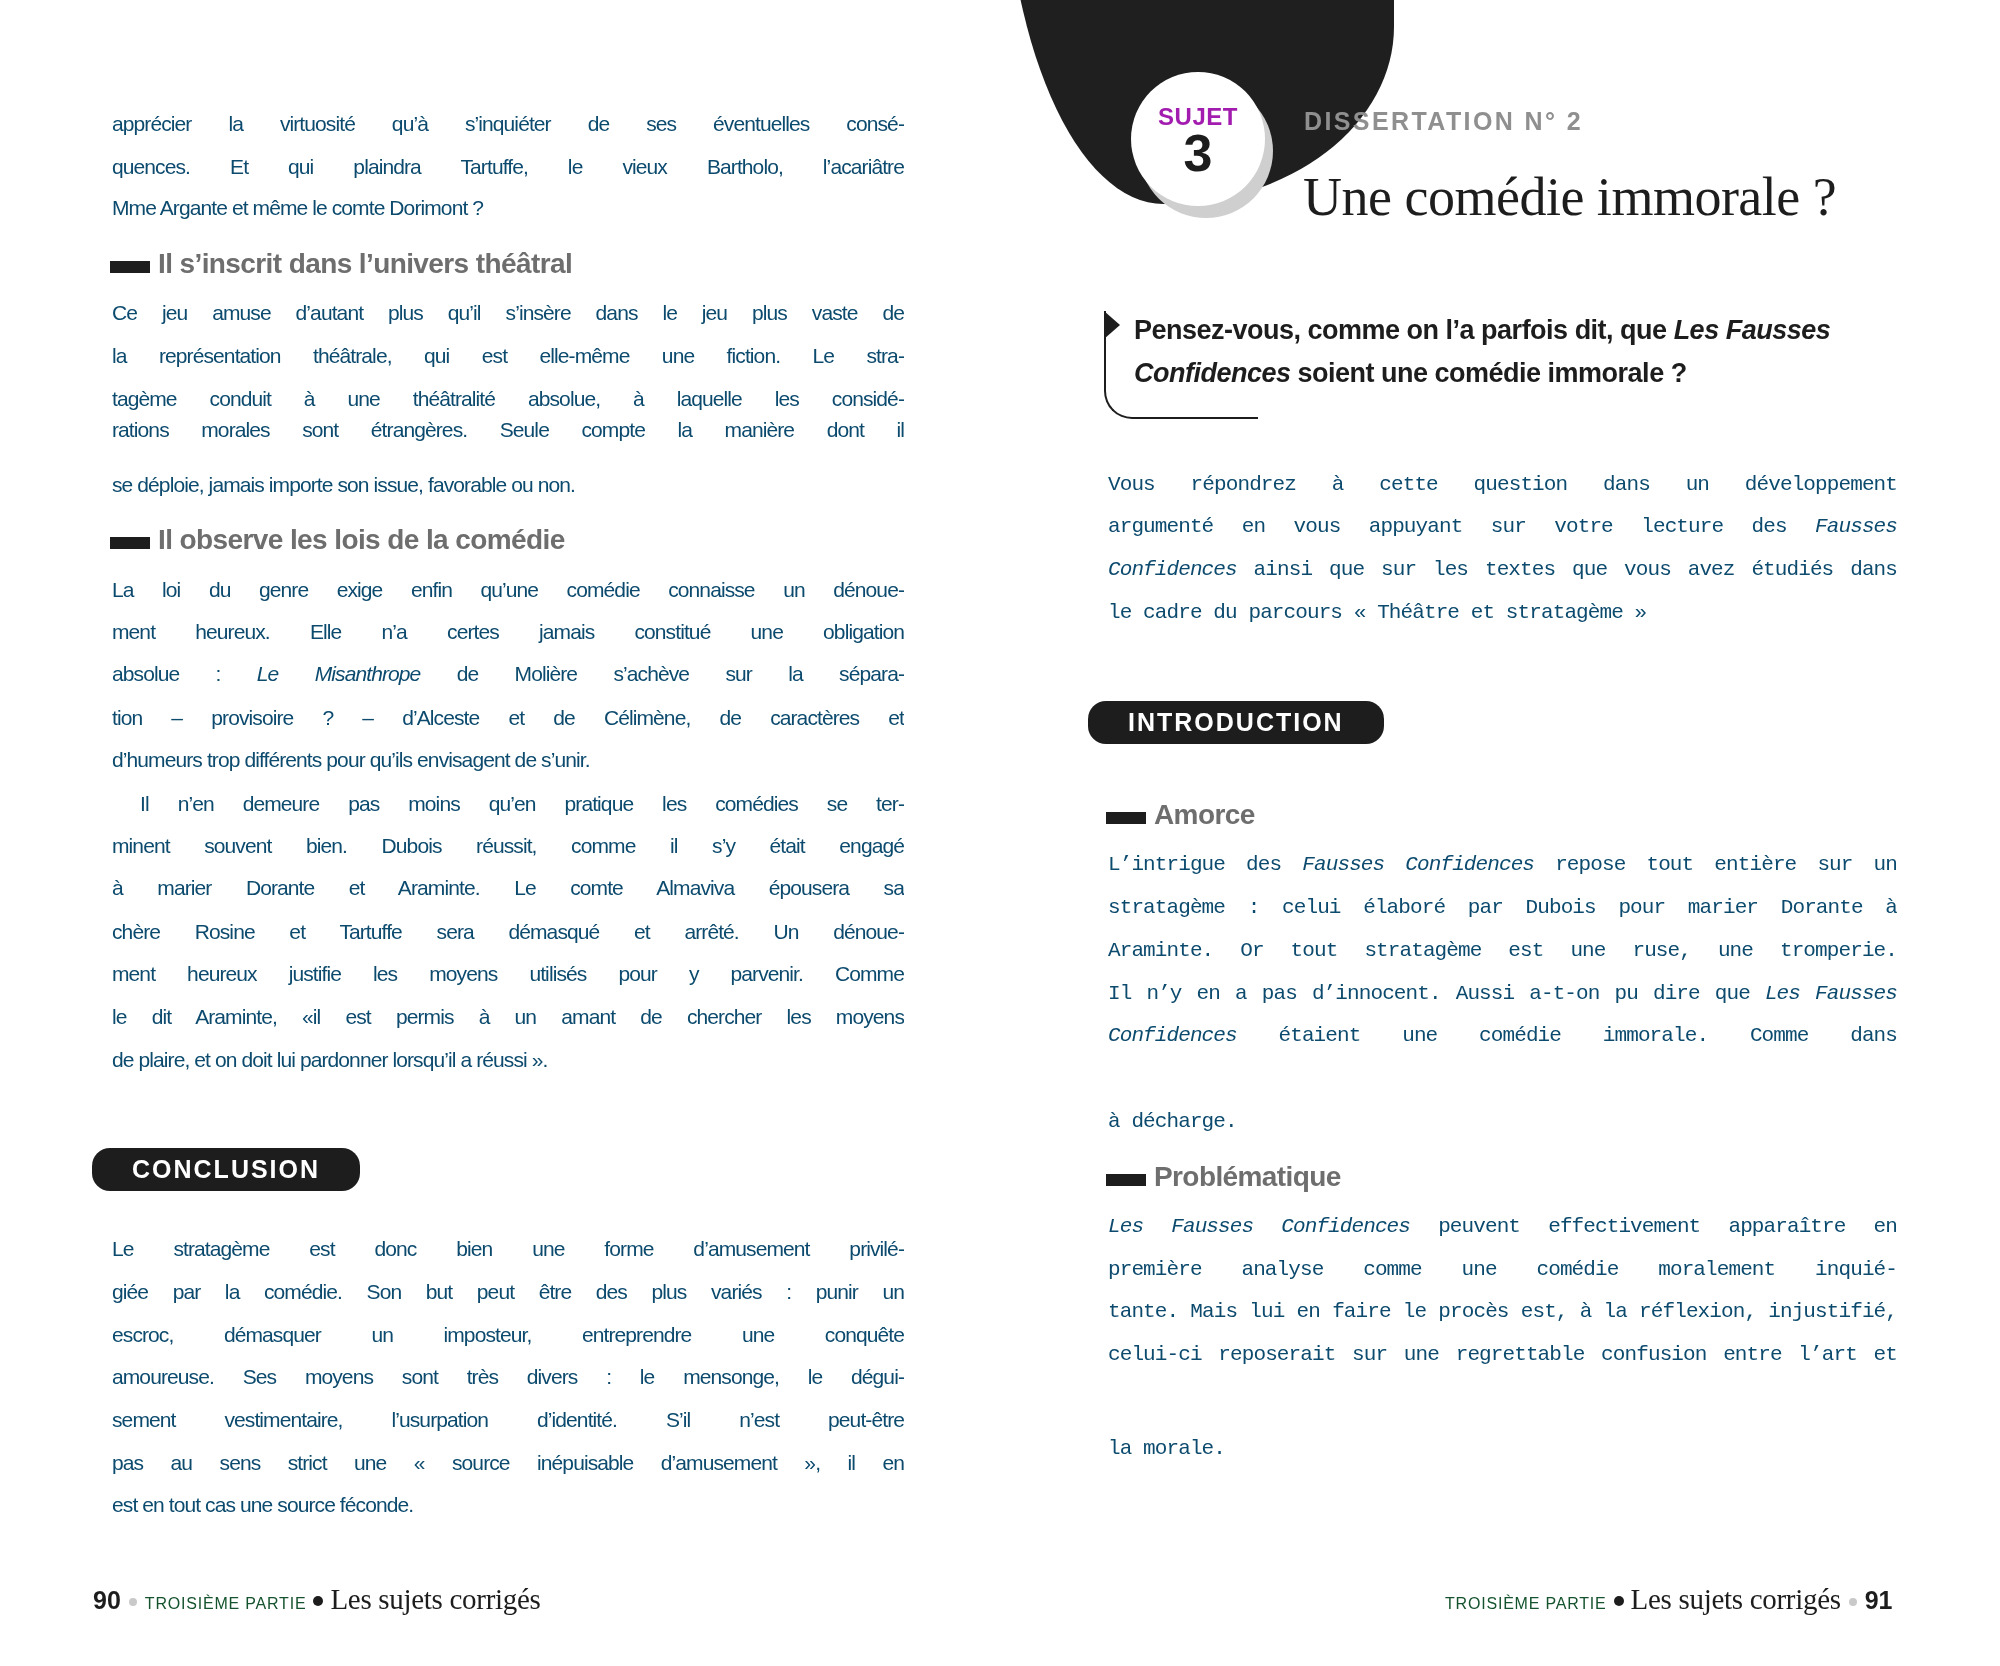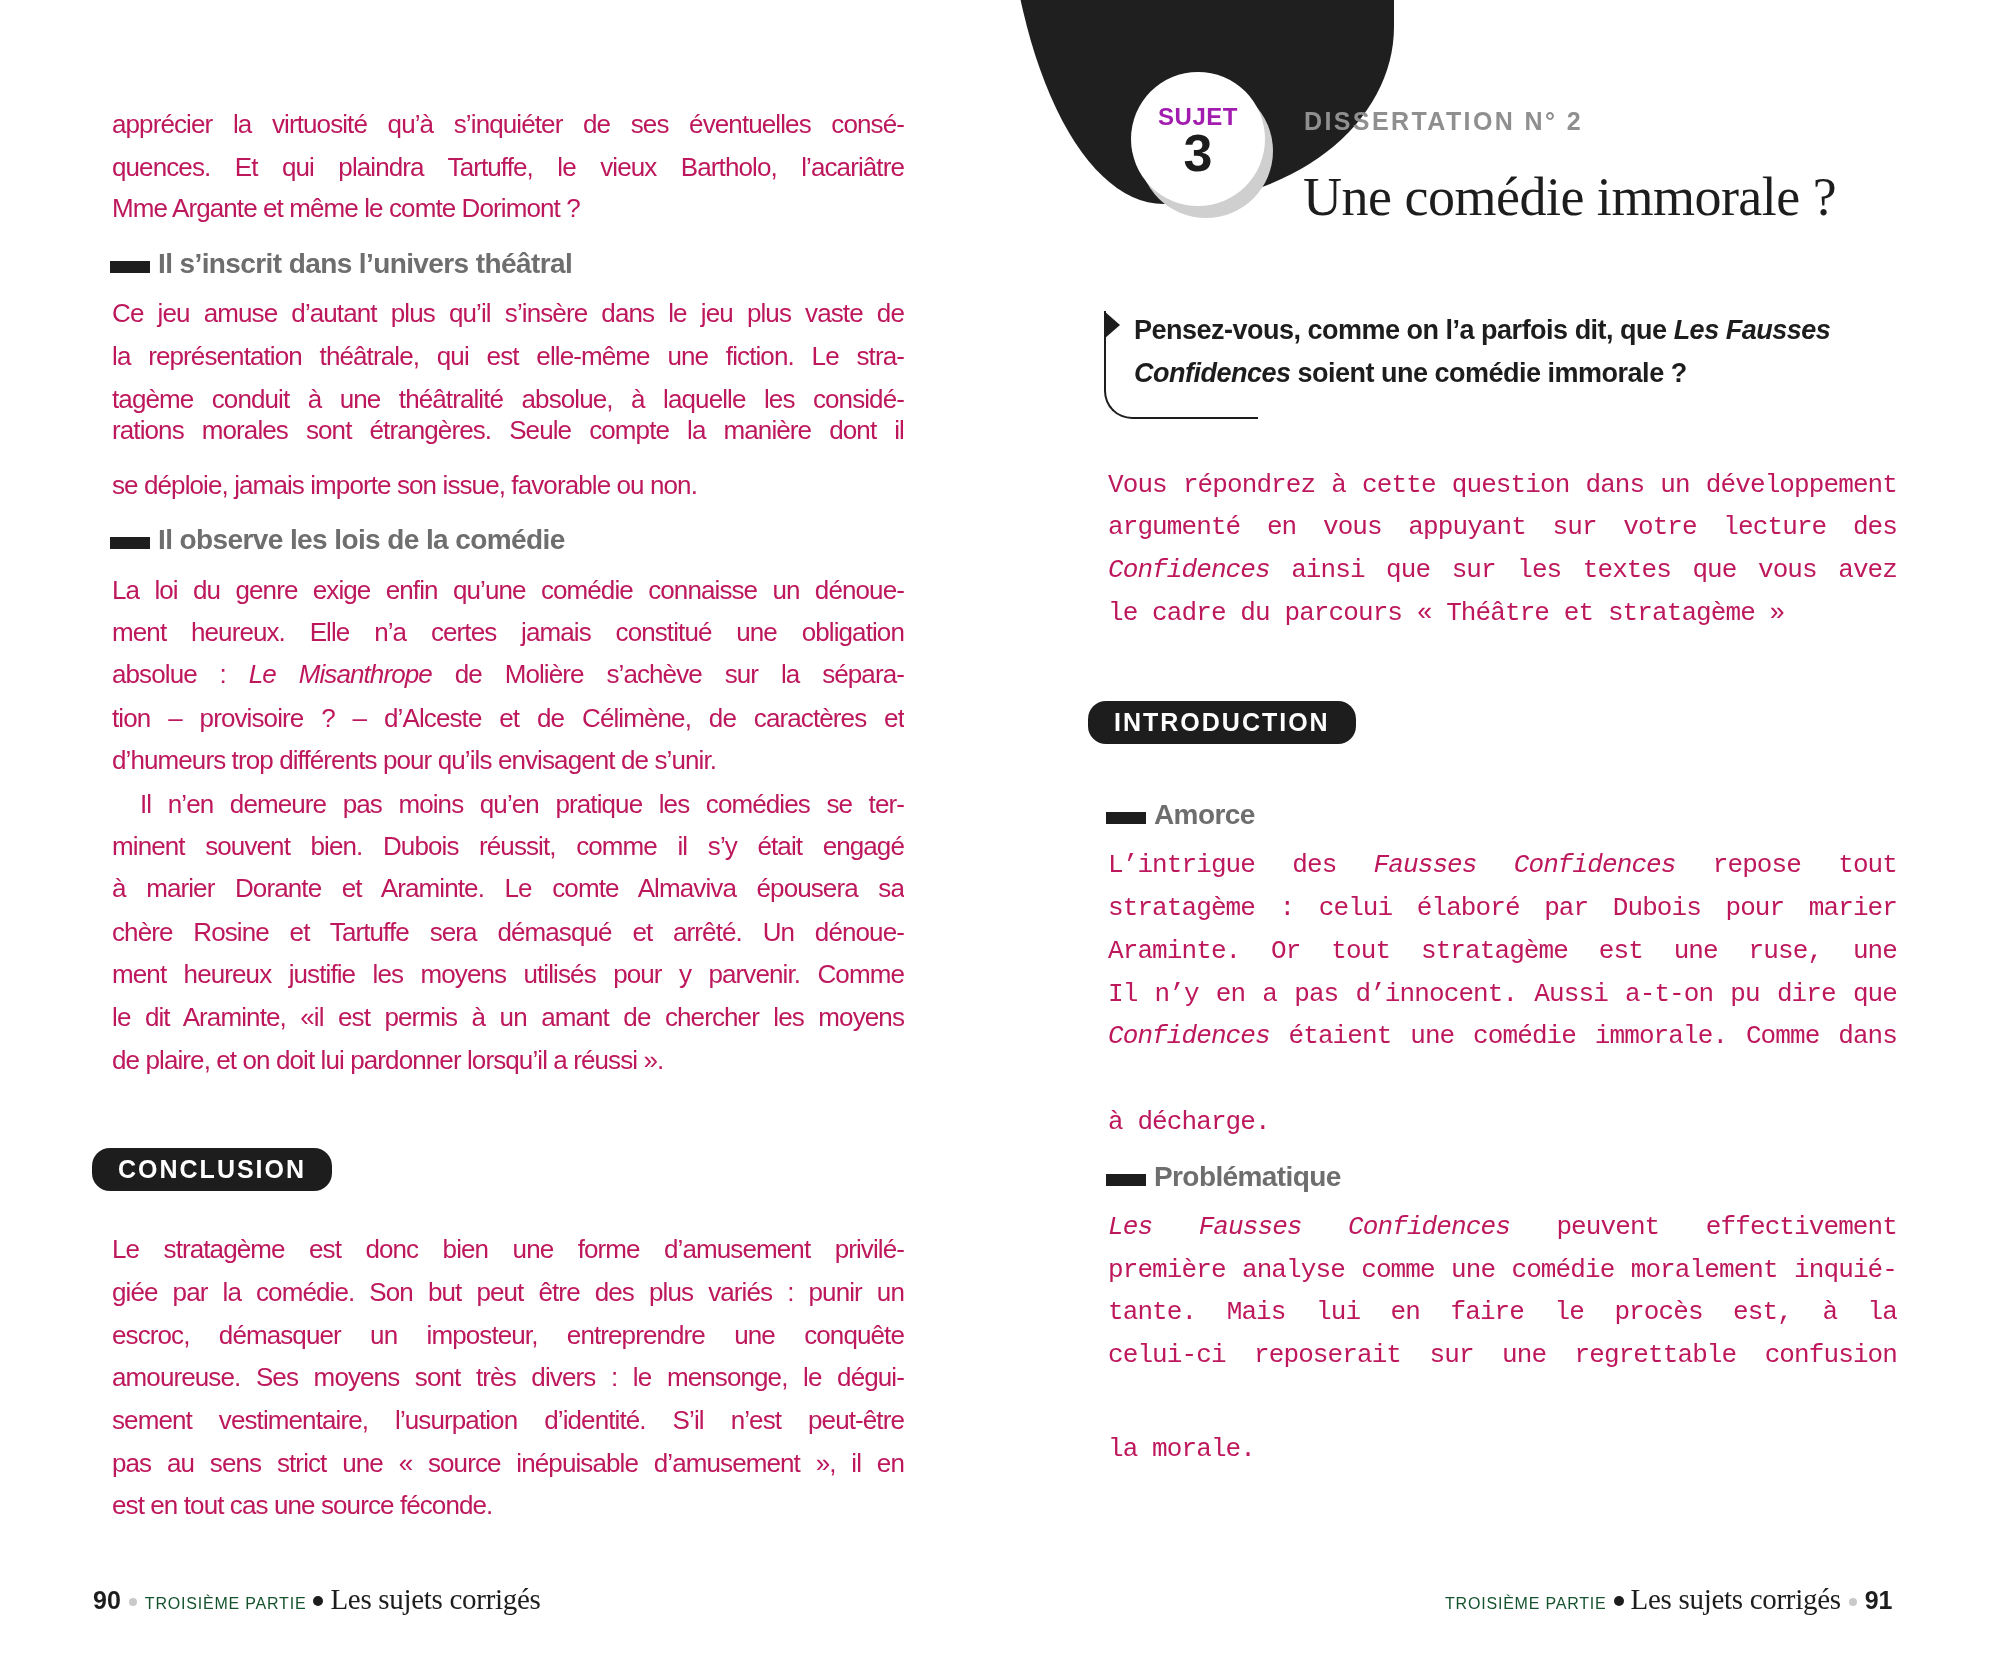--- a/index.html
+++ b/index.html
@@ -2,34 +2,34 @@
 <html><head>
 <meta charset="utf-8">
 <style>
   html, body { margin: 0; padding: 0; }
   body { width: 2000px; height: 1666px; background: #ffffff; position: relative; overflow: hidden;
          font-family: "Liberation Sans", sans-serif; color: #1d1d1d; }
   .page { position: absolute; top: 0; height: 1666px; }
   .page-left { left: 0; width: 1000px; }
   .page-right { left: 1000px; width: 1000px; }
 
-  .line { position: absolute; font-size: 26px; line-height: 34px; height: 34px; white-space: nowrap;
-          letter-spacing: -0.9px; word-spacing: 0px; color: #be185d; }
+  .line { position: absolute; font-size: 21px; line-height: 34px; height: 34px; white-space: nowrap;
+          letter-spacing: -0.9px; word-spacing: 0px; color: #0c4a6e; }
   .line.j { text-align: justify; text-align-last: justify; white-space: normal; overflow: hidden; }
   .l-col { left: 112px; width: 792px; }
   .r-col { left: 108px; width: 789px; font-family: Liberation Mono, monospace; }
   .line.indent { text-indent: 28px; }
   .it { font-style: italic; }
 
   .sec-head { position: absolute; font-size: 28px; line-height: 34px; font-weight: bold; color: #6e6e6e;
               letter-spacing: -0.6px; white-space: nowrap; display: flex; align-items: center; }
   .sec-head .marker { display: inline-block; width: 40px; height: 12px; background: #1d1d1d; margin-right: 8px; margin-top: 6px; }
 
   .pill { position: absolute; background: #1d1d1d; color: #ffffff; font-weight: bold; font-size: 25px;
-          letter-spacing: 2px; border-radius: 18px; height: 43px; line-height: 43px; padding: 0 26px; white-space: nowrap; }
+          letter-spacing: 2px; border-radius: 18px; height: 43px; line-height: 43px; padding: 0 40px; white-space: nowrap; }
 
   .footer { position: absolute; top: 1583px; height: 40px; display: flex; align-items: baseline; white-space: nowrap; }
   .footer .num { font-weight: bold; font-size: 25px; color: #1d1d1d; }
   .footer .dot-light { display: inline-block; width: 8px; height: 8px; border-radius: 50%; background: #c9c9c9; margin: 0 8px; position: relative; top: -3px; }
   .footer .part { font-size: 16px; color: #14532d; letter-spacing: 0.8px; }
   .footer .dot-dark { display: inline-block; width: 10px; height: 10px; border-radius: 50%; background: #1d1d1d; margin: 0 7px; position: relative; top: -3px; }
   .footer .title { font-family: "Liberation Serif", serif; font-size: 29px; color: #1d1d1d; letter-spacing: -0.3px; }
 
   
   .black-shape { position: absolute; left: 4px; top: -210px; width: 390px; height: 414px; background: #1f1f1f;

